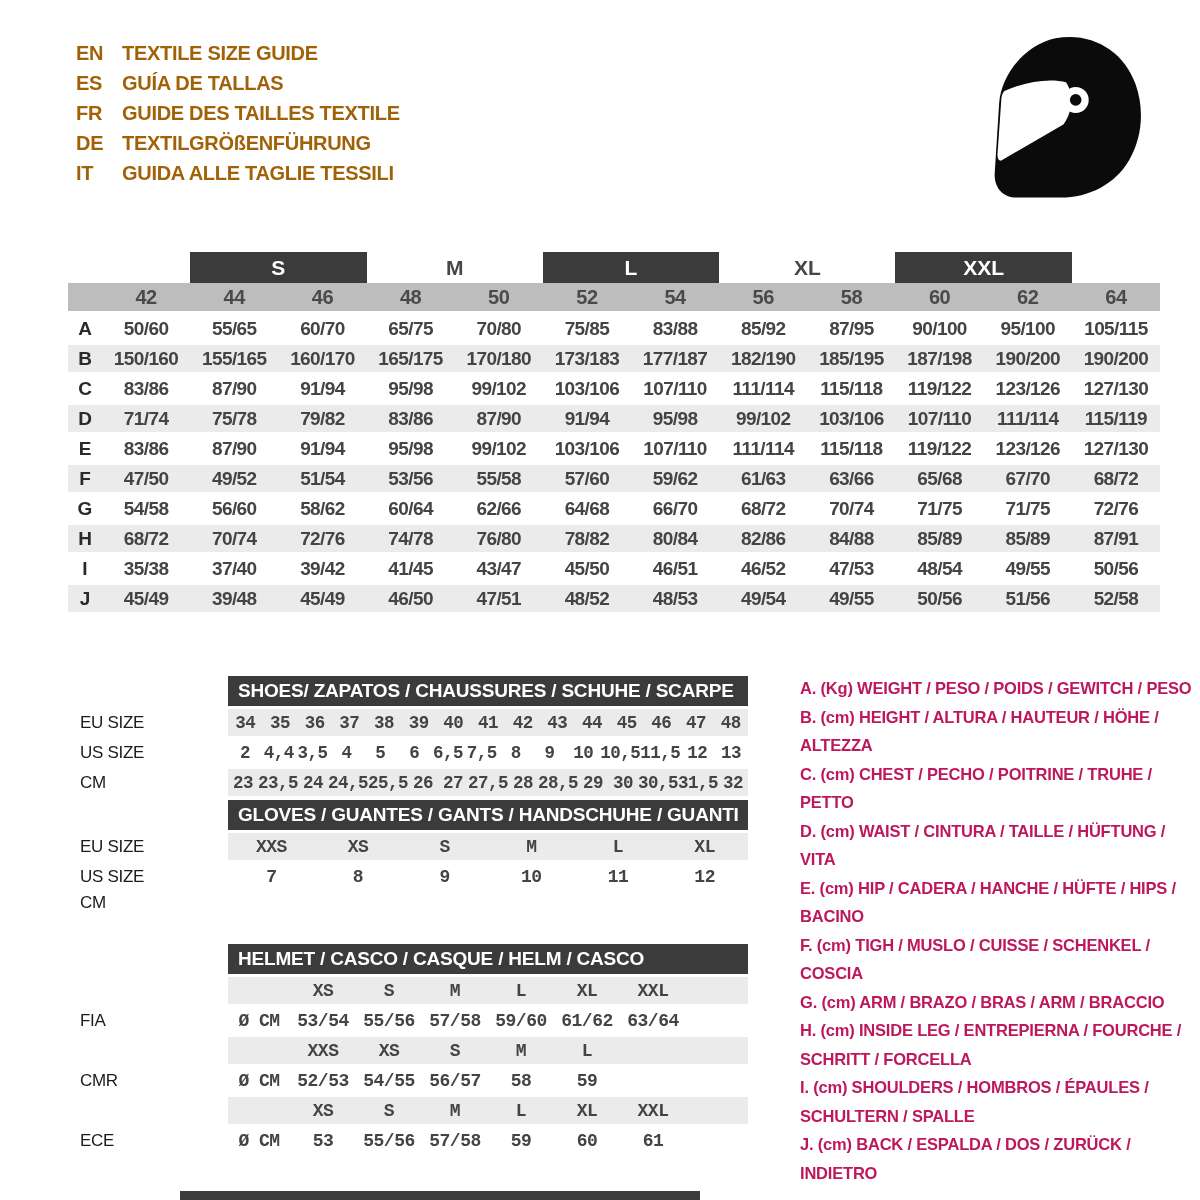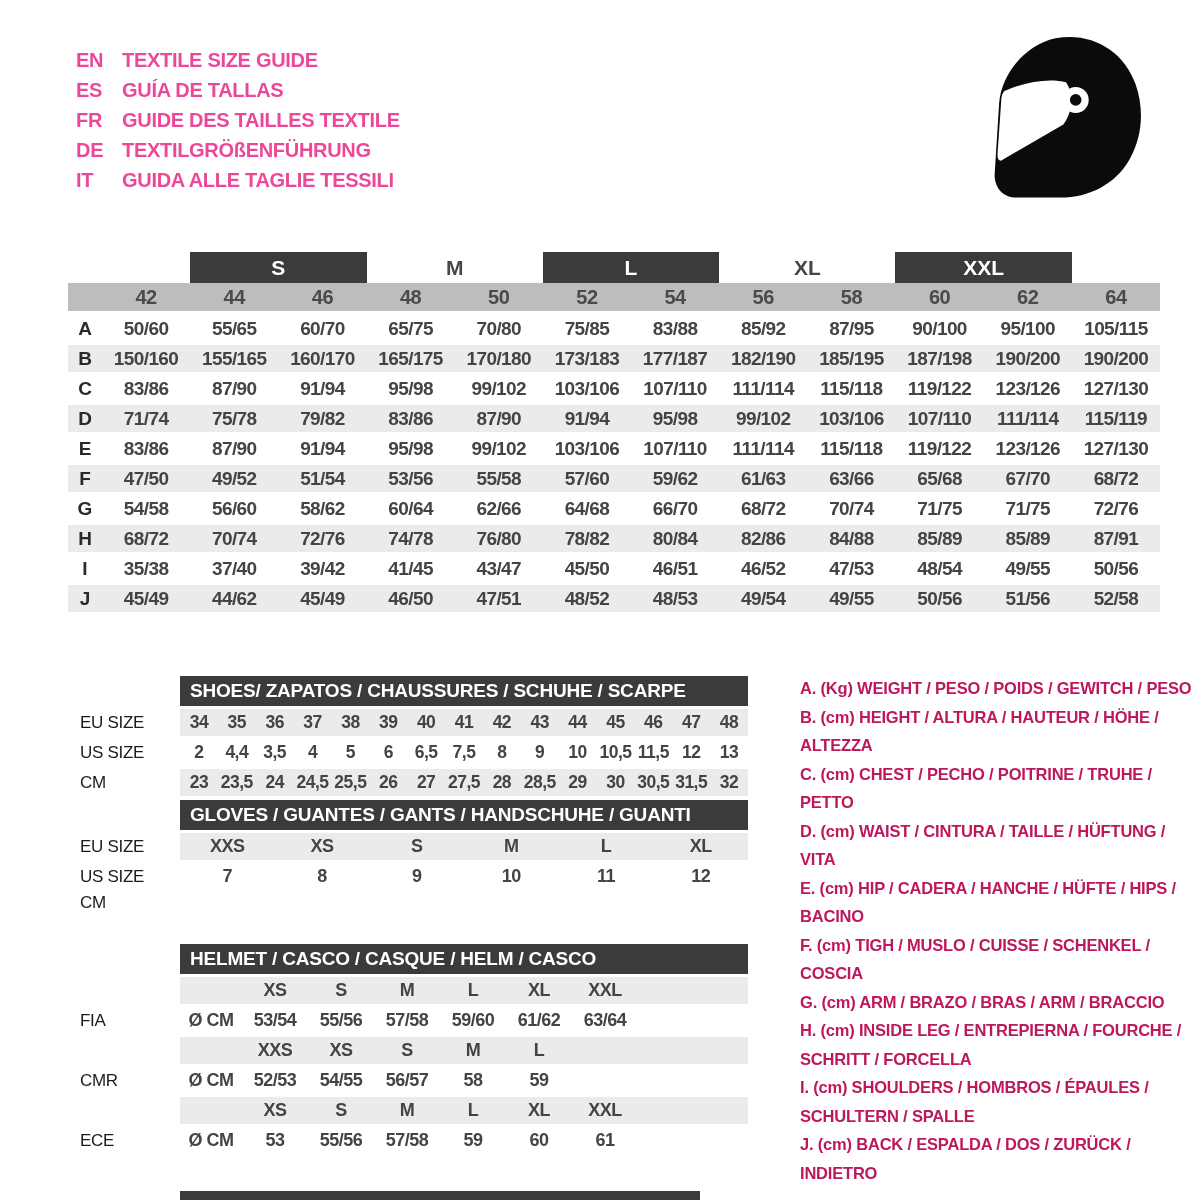--- a/index.html
+++ b/index.html
@@ -1,22 +1,22 @@
 <!DOCTYPE html>
 <html><head>
 <meta charset="utf-8">
 <style>
   html,body{margin:0;padding:0;background:#fff;}
   .stage{position:relative;width:1200px;height:1200px;background:#ffffff;overflow:hidden;
          font-family:"Liberation Sans",sans-serif;color:#1c1c1c;}
 
   
   .langs{position:absolute;left:76px;top:42px;}
-  .lang-row{display:flex;height:30px;align-items:flex-end;font-weight:bold;font-size:20px;
-            letter-spacing:-0.3px;color:#ec4899;}
+  .lang-row{display:flex;height:30px;align-items:flex-start;font-weight:bold;font-size:20px;
+            letter-spacing:-0.3px;color:#a16207;}
   .lang-code{width:46px;flex:0 0 46px;}
 
   
   .helmet-logo{position:absolute;left:978px;top:26px;width:176px;height:176px;}
 
   
   .apparel{position:absolute;left:68px;top:252px;width:1092px;}
   .grid13{display:grid;grid-template-columns:34px repeat(12,1fr);}
   .groups-row{height:31px;}
   .group{display:flex;align-items:center;justify-content:center;font-weight:bold;}
@@ -27,27 +27,27 @@
              font-size:20px;color:#4a4a4a;letter-spacing:-0.5px;}
   .arow{height:27px;margin-bottom:3px;}
   .arow.striped{background:#ebebeb;}
   .acell{display:flex;align-items:center;justify-content:center;font-weight:bold;
          font-size:19px;color:#444;letter-spacing:-0.6px;white-space:nowrap;}
   .alabel{display:flex;align-items:center;justify-content:center;font-weight:bold;
           font-size:19px;color:#2a2a2a;}
 
   
   .btable{position:absolute;left:80px;width:668px;}
-  .btrow{display:grid;grid-template-columns:100px 1fr;margin-bottom:3px;}
+  .btrow{display:grid;grid-template-columns:100px 1fr;margin-bottom:3px;gap:48px;}
   .bt-label{display:flex;align-items:center;font-weight:normal;font-size:17px;color:#1b1b1b;
             letter-spacing:-0.3px;}
   .bt-bar{height:30px;background:#3b3b3b;color:#fff;font-weight:bold;font-size:19px;
           display:flex;align-items:center;padding-left:10px;letter-spacing:-0.2px;
           white-space:nowrap;}
-  .bt-content{display:grid;height:27px;}
+  .bt-content{display:grid;height:27px;font-family:Liberation Mono, monospace;}
   .bt-content.striped{background:#ebebeb;}
   .bcell{display:flex;align-items:center;justify-content:center;font-weight:bold;
          color:#444;letter-spacing:-0.5px;white-space:nowrap;}
   .shoes .bcell{font-size:17.5px;}
   .gloves .bcell{font-size:18px;}
   .helm .bcell{font-size:18px;}
 
   
   .legend{position:absolute;left:800px;top:674px;width:394px;}
   .legend-item{font-weight:bold;font-size:16.5px;line-height:28.5px;color:#be185d;
@@ -248,21 +248,21 @@
           <div class="acell">46/51</div>
           <div class="acell">46/52</div>
           <div class="acell">47/53</div>
           <div class="acell">48/54</div>
           <div class="acell">49/55</div>
           <div class="acell">50/56</div>
         </div>
         <div class="grid13 arow striped">
           <div class="alabel">J</div>
           <div class="acell">45/49</div>
-          <div class="acell">44/62</div>
+          <div class="acell">39/48</div>
           <div class="acell">45/49</div>
           <div class="acell">46/50</div>
           <div class="acell">47/51</div>
           <div class="acell">48/52</div>
           <div class="acell">48/53</div>
           <div class="acell">49/54</div>
           <div class="acell">49/55</div>
           <div class="acell">50/56</div>
           <div class="acell">51/56</div>
           <div class="acell">52/58</div>

